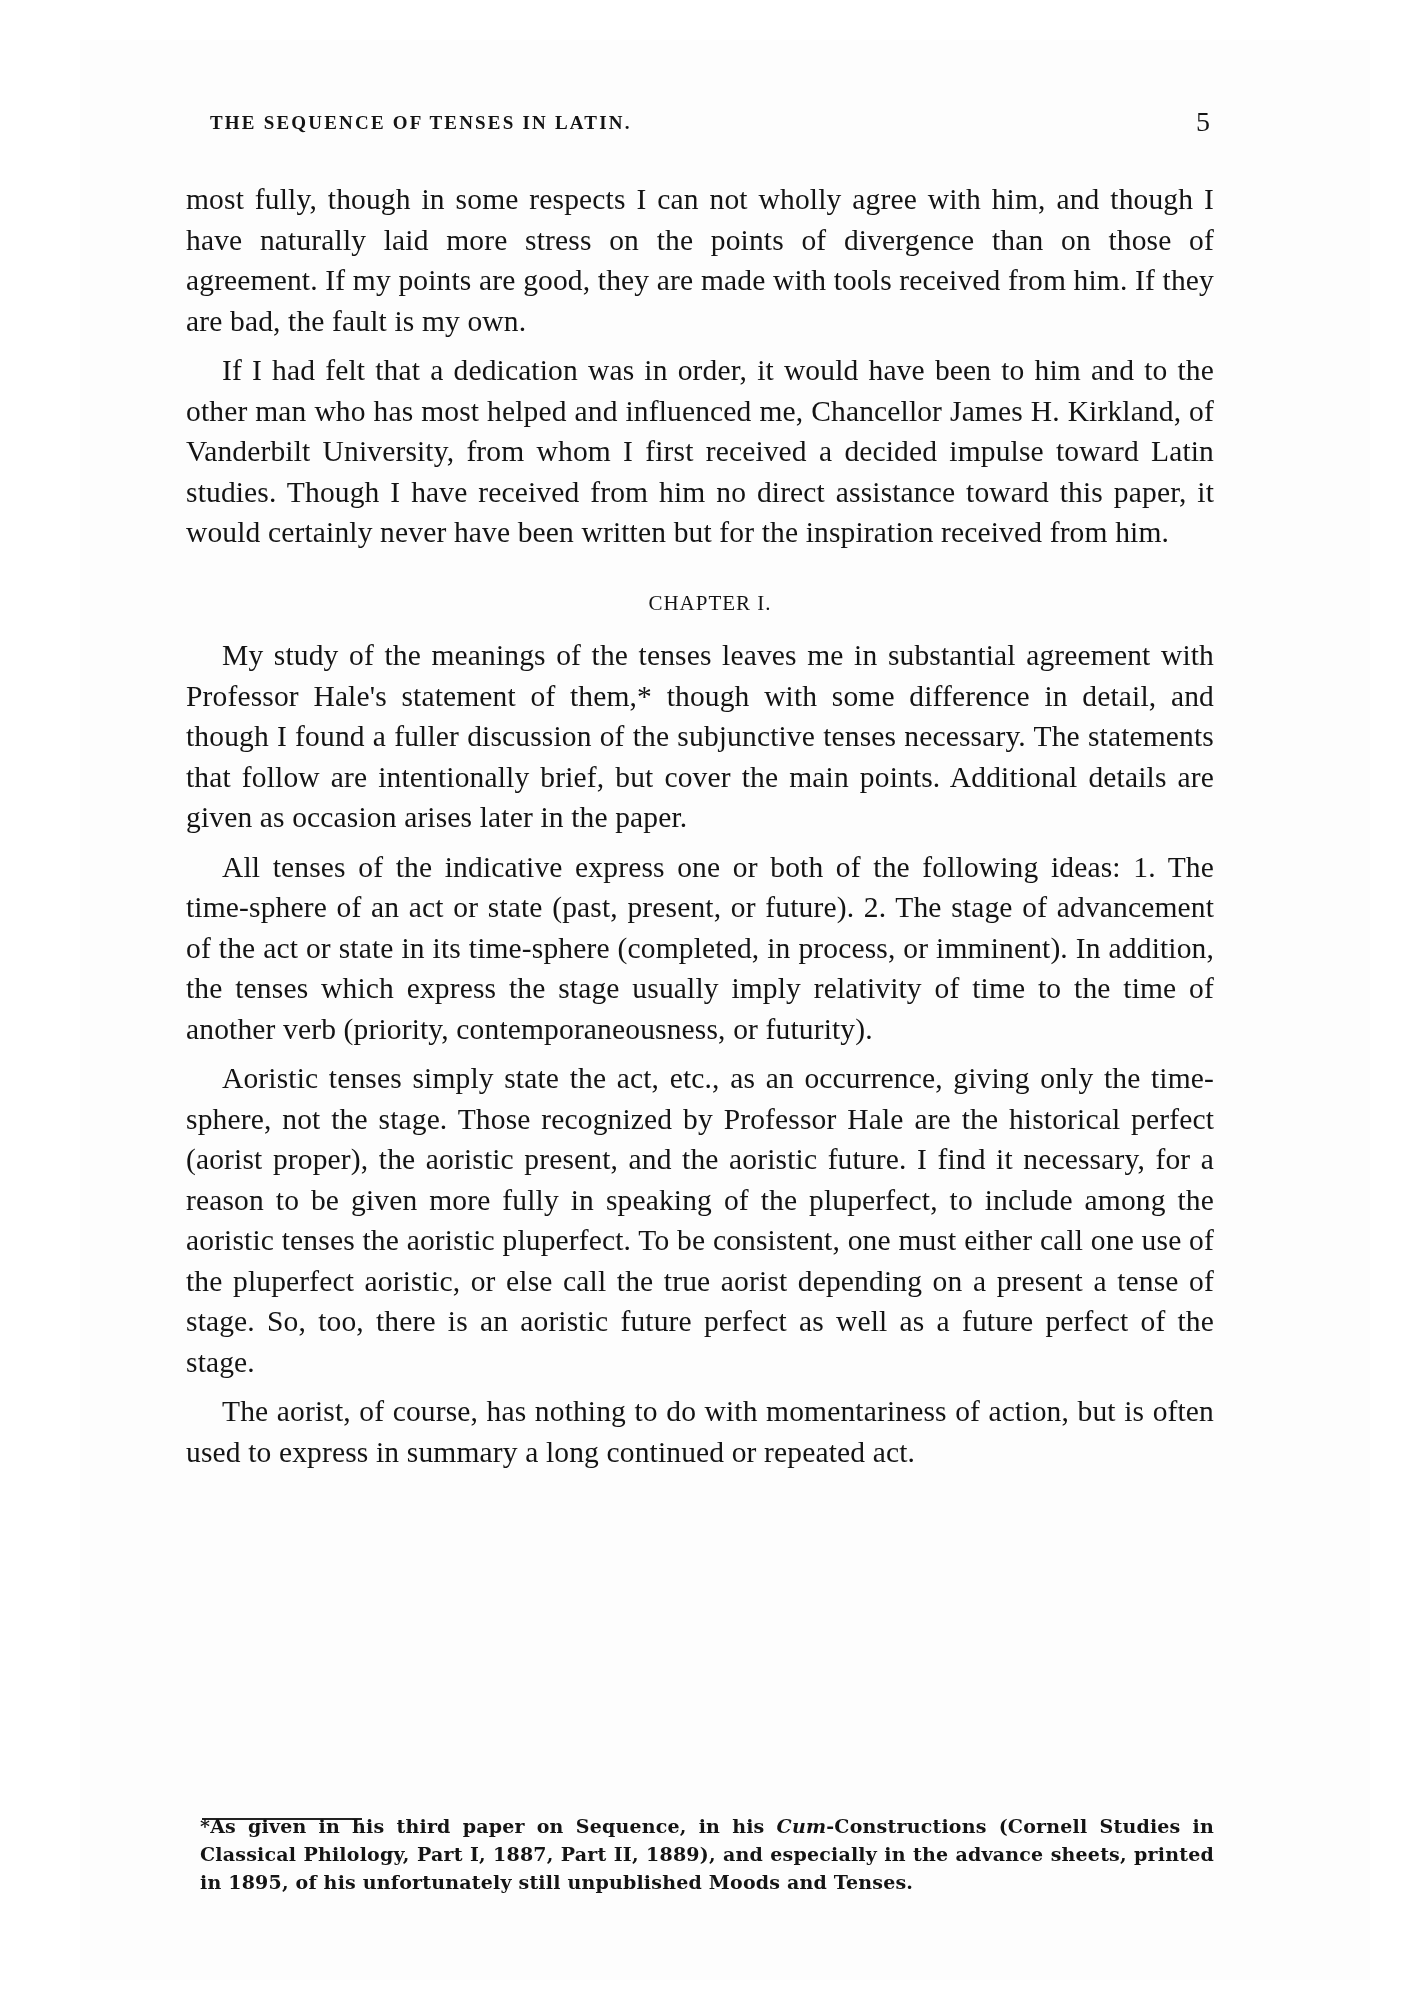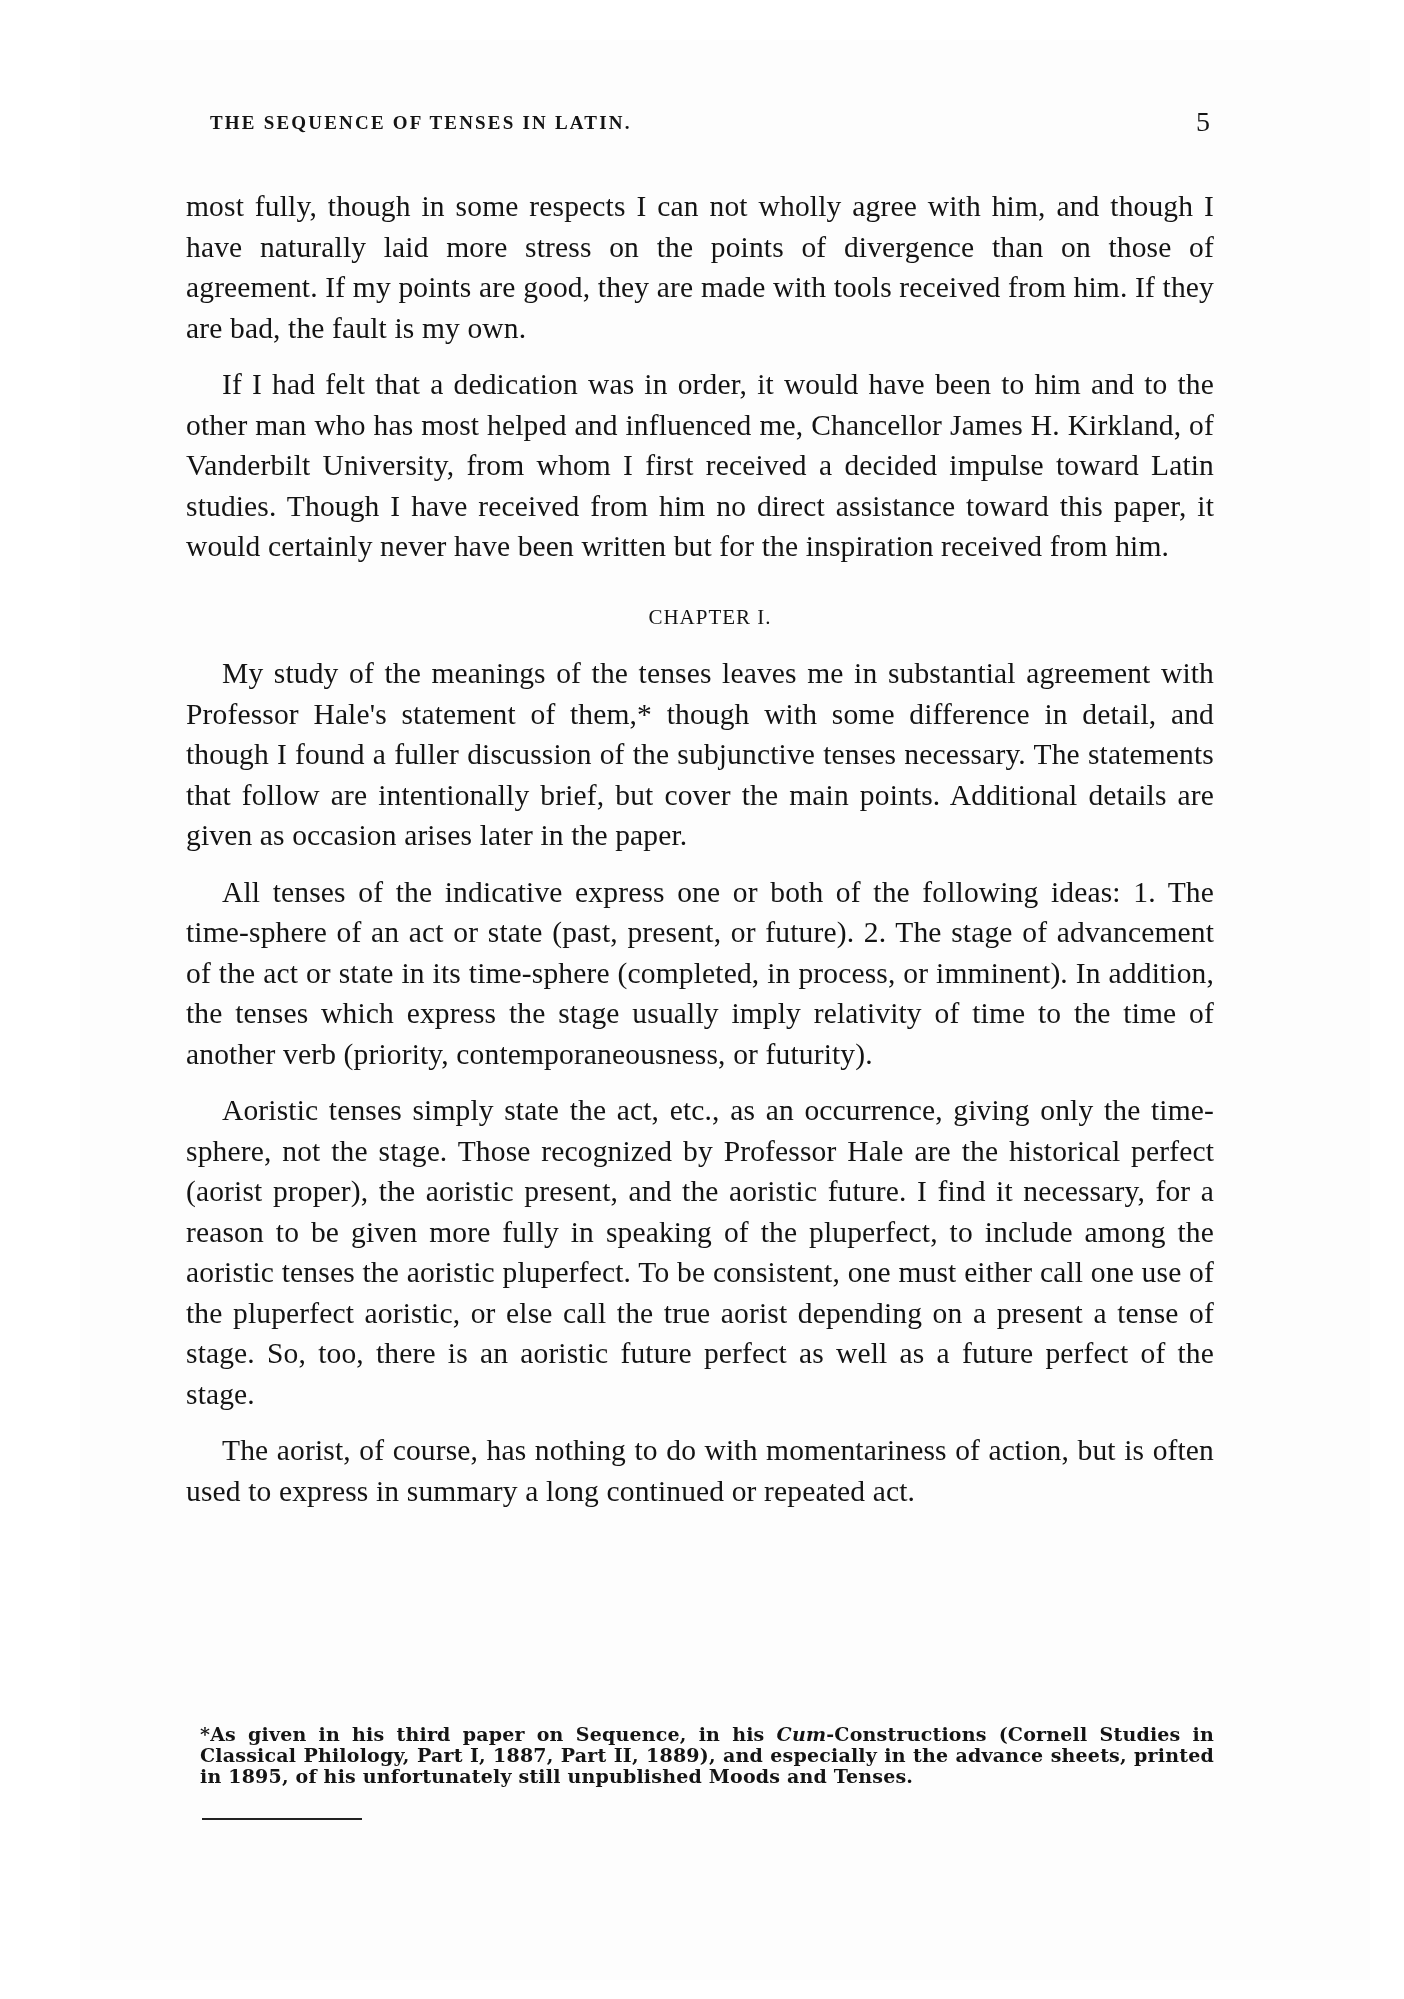--- a/index.html
+++ b/index.html
@@ -51,21 +51,21 @@
       position: absolute;
       left: 186px;
       top: 170px;
       width: 1028px;
       font-size: 29.5px;
       line-height: 40.5px;
       text-align: justify;
       letter-spacing: 0.15px;
     }
     .body-text p {
-      margin: 16px 0 6px 0;
+      margin: 9px 0 6px 0;
       text-indent: 36px;
     }
     .body-text p.no-indent {
       text-indent: 0;
     }
     .chapter-heading {
       text-align: center;
       font-size: 21px;
       letter-spacing: 1px;
       margin: 30px 0 12px 0;
@@ -75,24 +75,24 @@
       position: absolute;
       left: 202px;
       top: 1818px;
       width: 160px;
       height: 2px;
       background: #222;
     }
     .footnote {
       position: absolute;
       left: 200px;
-      top: 1724px;
+      top: 1812px;
       width: 1014px;
       font-size: 19px;
-      line-height: 21px;
+      line-height: 28px;
       font-weight: bold;
       text-align: justify;
       font-family: "DejaVu Serif", serif;
       letter-spacing: 0.2px;
     }
     .footnote em { font-style: italic; }
   </style>
 </head>
 <body>
 

